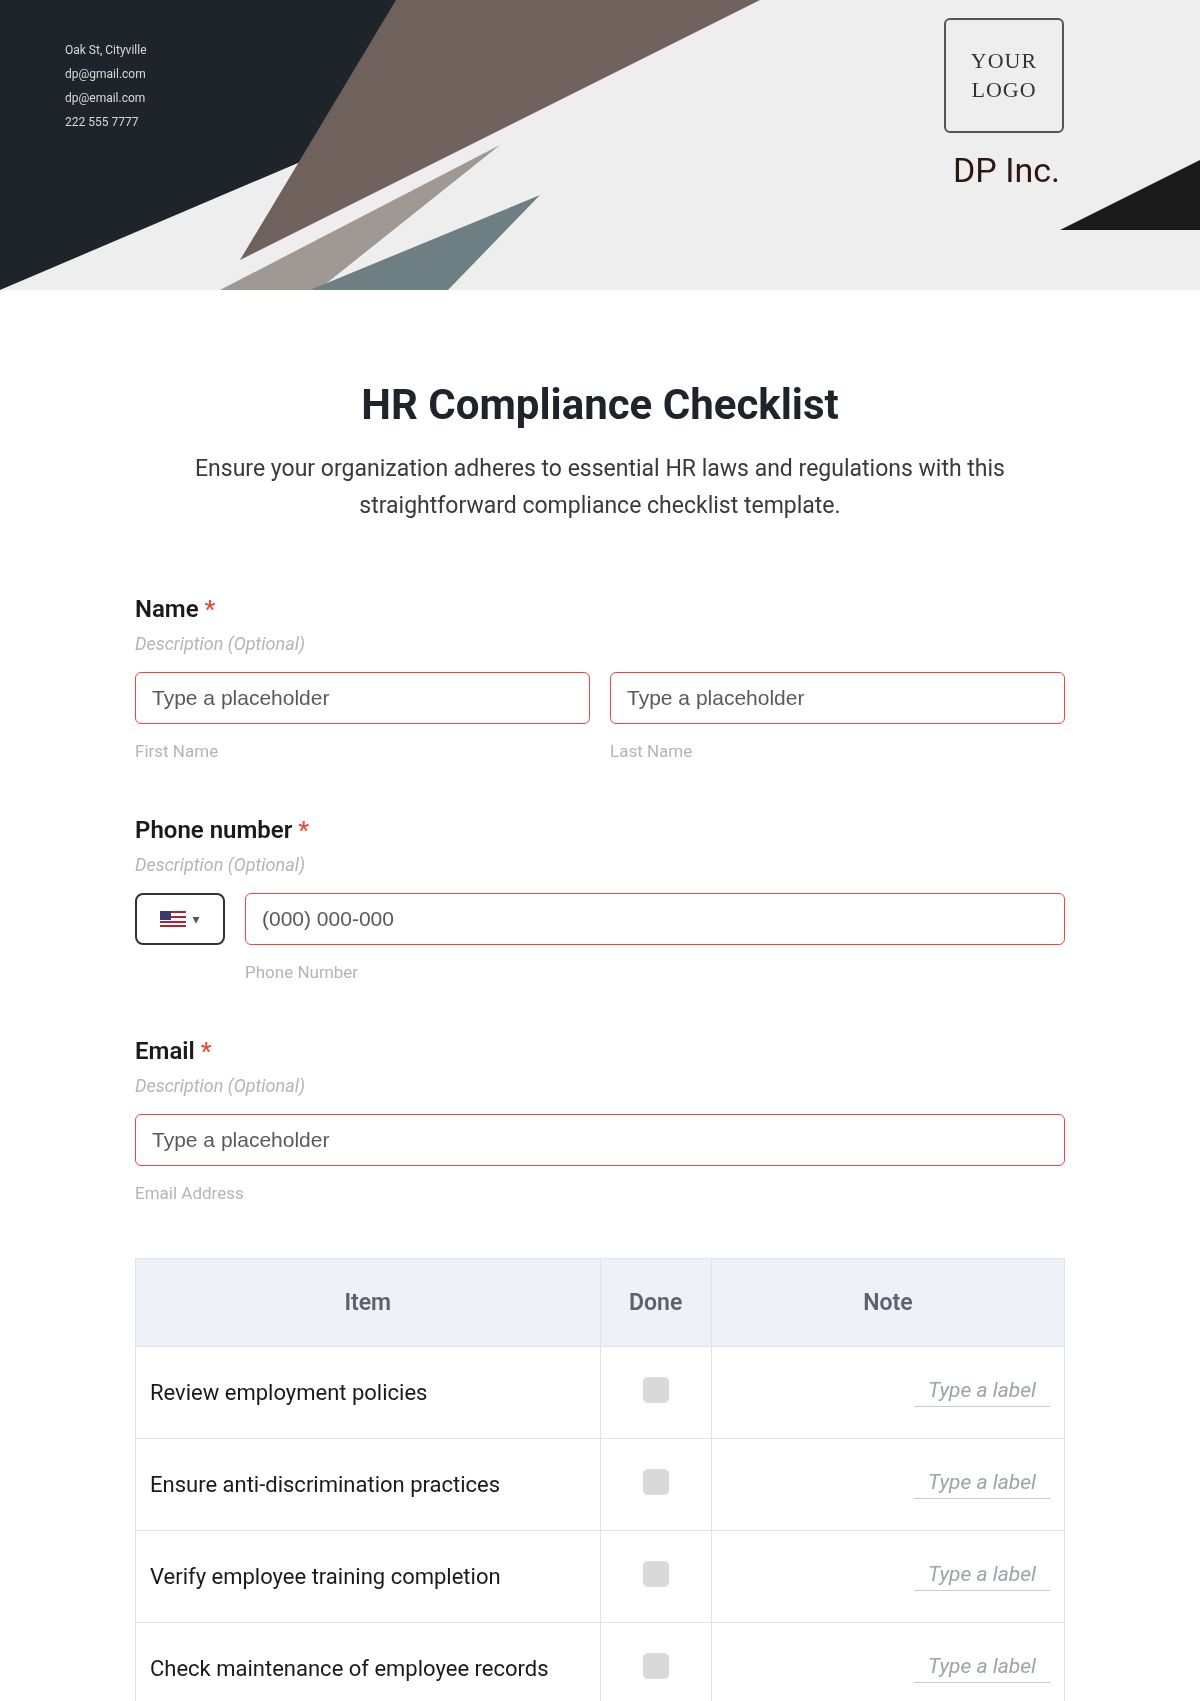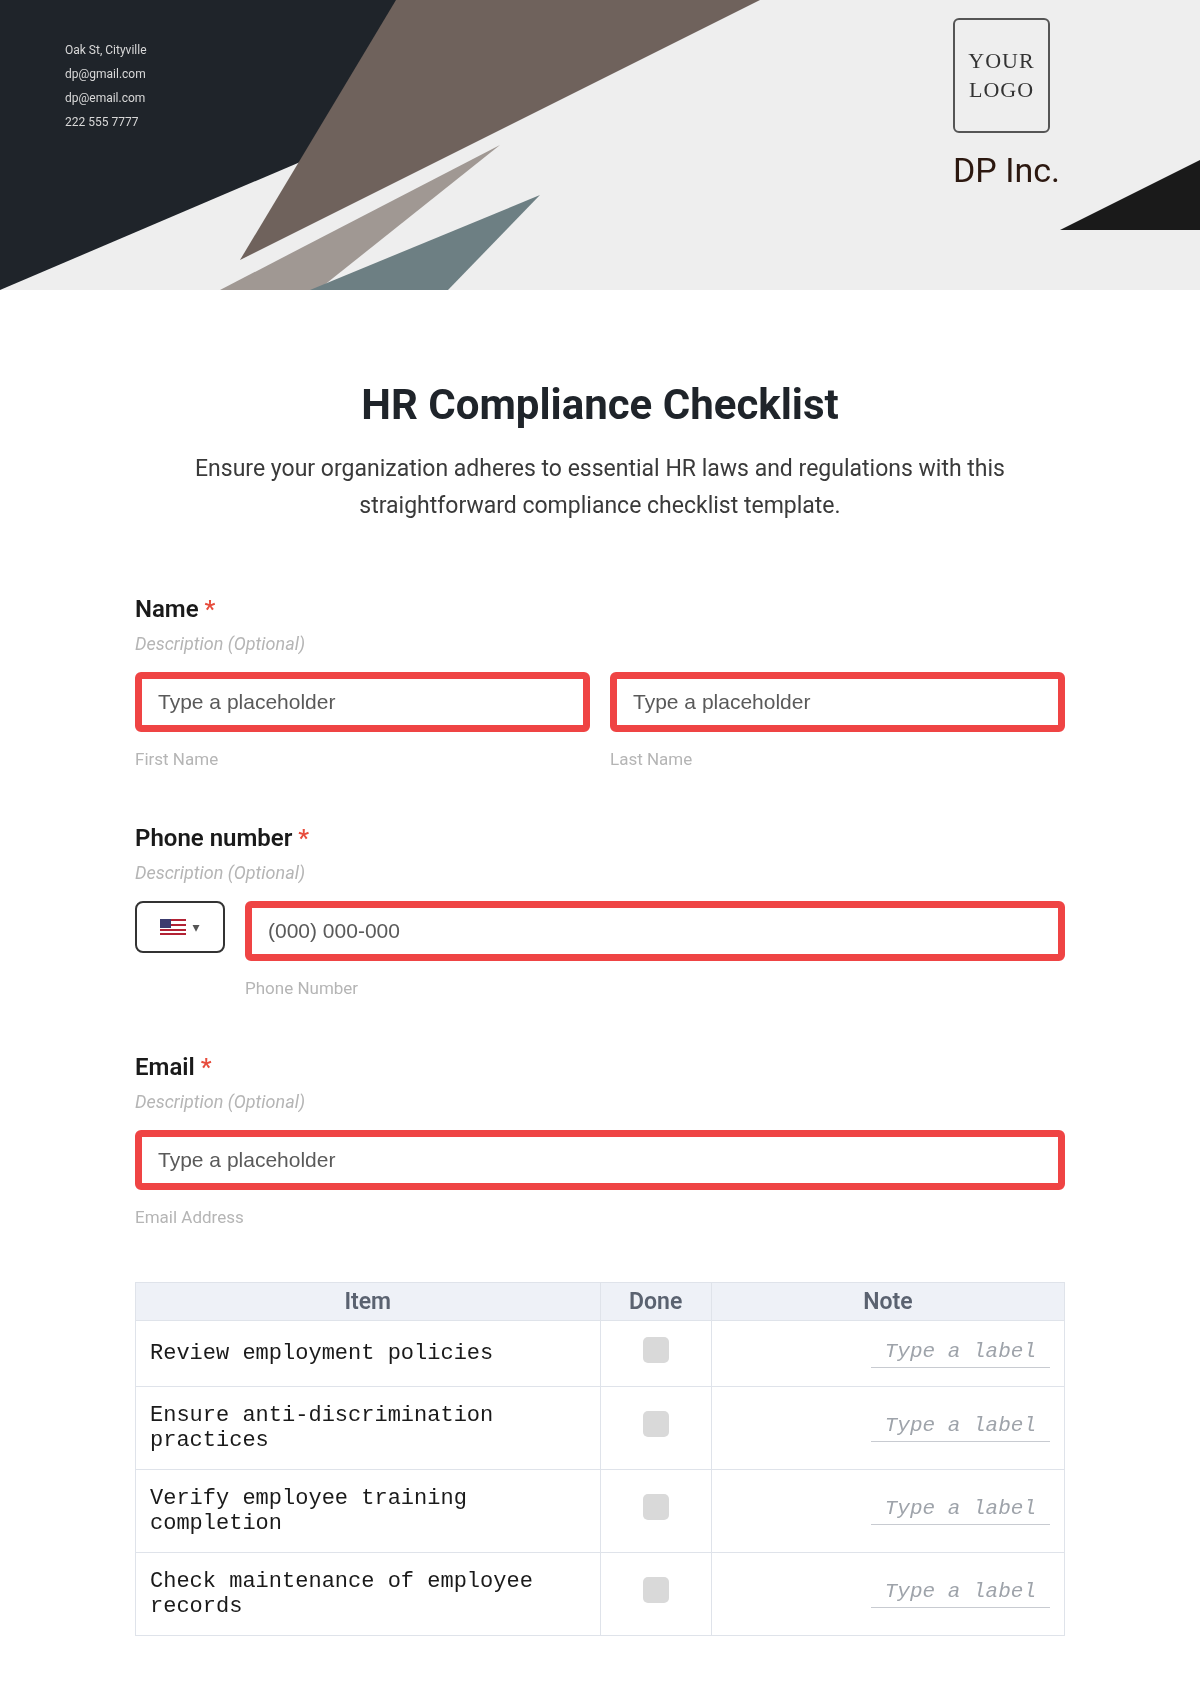--- a/index.html
+++ b/index.html
@@ -54,22 +54,22 @@
   }
   .contact {
     position: absolute;
     top: 38px; left: 65px;
     color: #d8d8d8;
     font-size: 12px;
     line-height: 2.0;
   }
   .logo-box {
     position: absolute;
-    top: 18px; right: 150px;
-    width: 97px; height: 115px;
+    top: 18px; right: 136px;
+    width: 120px; height: 115px;
     border: 2px solid #555;
     border-radius: 6px;
     display: flex;
     align-items: center;
     justify-content: center;
     text-align: center;
     font-family: Georgia, serif;
     font-size: 22px;
     letter-spacing: 1px;
     color: #333;
@@ -111,22 +111,22 @@
   .field-desc {
     font-size: 18px;
     font-style: italic;
     color: #b5b5b5;
     margin-bottom: 18px;
   }
   .row { display: flex; gap: 20px; }
   .col { flex: 1; }
   .input {
     width: 100%;
-    height: 60px;
-    border: 7px solid #ef4444;
+    height: 52px;
+    border: 1px solid #ef4444;
     border-radius: 6px;
     padding: 0 16px;
     font-size: 21px;
     color: #333;
     background: #fff;
   }
   .input::placeholder { color: #5a5a5a; }
   .sublabel {
     font-size: 17px;
     color: #b5b5b5;
@@ -164,31 +164,30 @@
   table.checklist {
     width: 100%;
     border-collapse: collapse;
     margin-top: 40px;
   }
   table.checklist th {
     background: #eef1f7;
     color: #5a6270;
     font-size: 23px;
     font-weight: 600;
-    padding: 5px 12px;
+    padding: 30px 12px;
     border: 1px solid #dfe3ea;
     text-align: center;
   }
   table.checklist td {
     border: 1px solid #dfe3ea;
-    padding: 16px 14px;
+    padding: 30px 14px;
     font-size: 22px;
     color: #1a1a1a;
     vertical-align: middle;
-    font-family: Liberation Mono, monospace;
   }
   .col-item { width: 50%; text-align: left; }
   .col-done { width: 12%; text-align: center; }
   .col-note { width: 38%; text-align: right; }
   .checkbox {
     display: inline-block;
     width: 26px; height: 26px;
     background: #d9d9d9;
     border-radius: 5px;
   }

